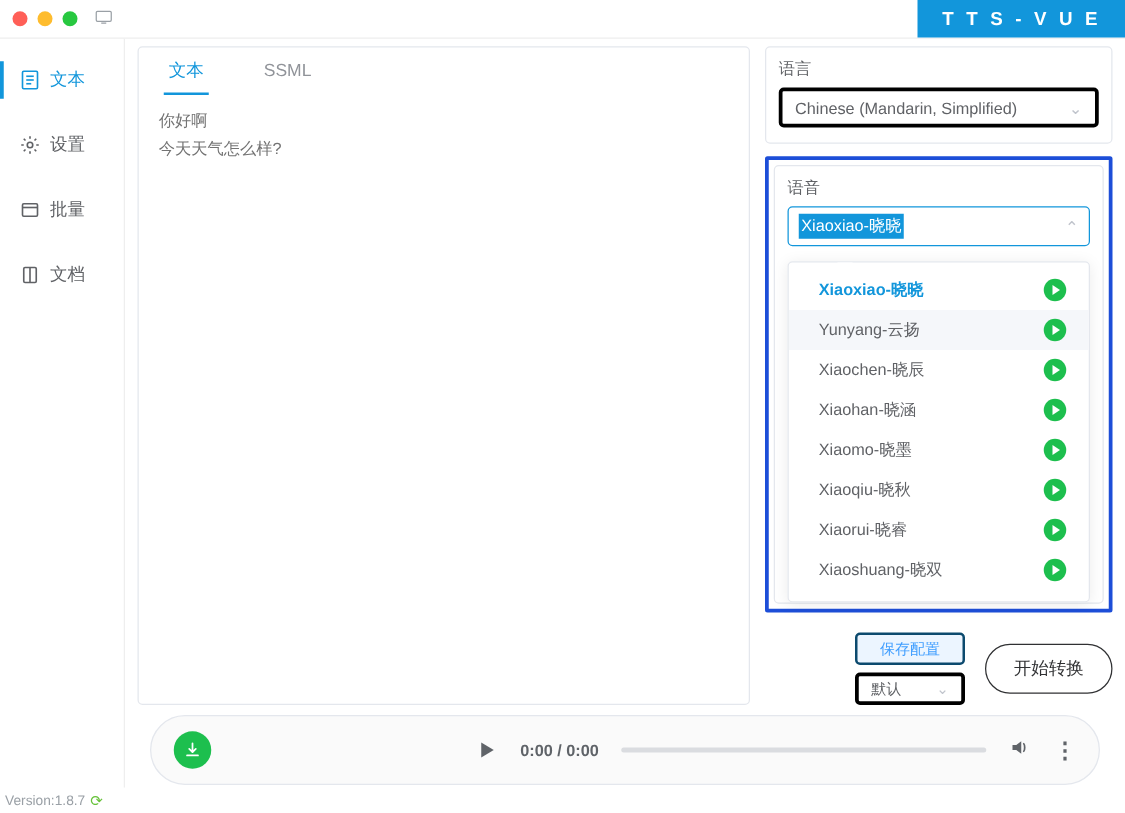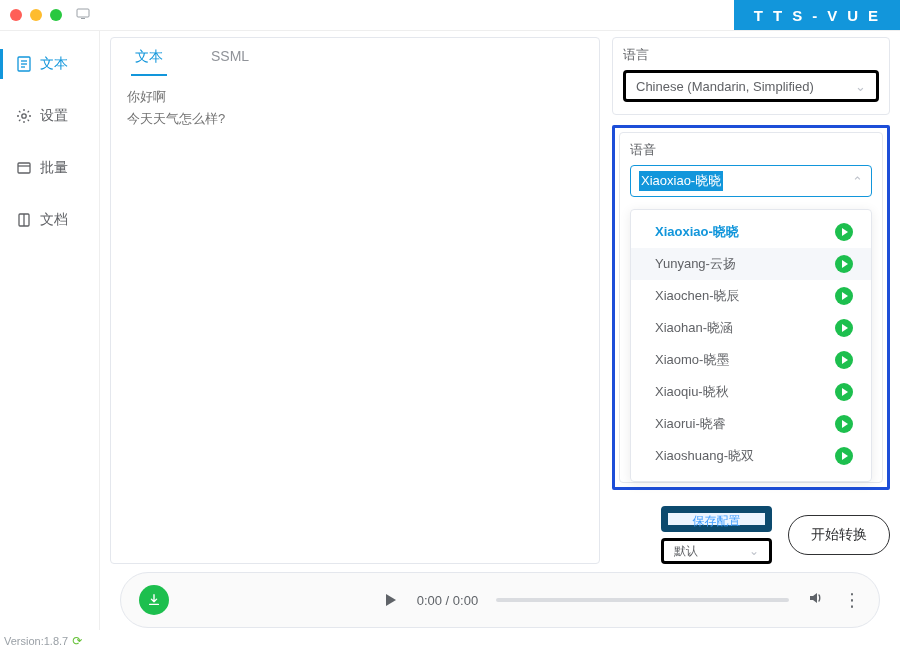--- a/index.html
+++ b/index.html
@@ -45,25 +45,25 @@
 .dd-arrow { position: absolute; top: -6px; left: 40px; width: 10px; height: 10px; background: #fff; border-left: 1px solid #e4e7ed; border-top: 1px solid #e4e7ed; transform: rotate(45deg); }
 .dd-list { overflow-y: auto; flex: 1; padding: 6px 0; }
 .dd-item { display: flex; align-items: center; justify-content: space-between; padding: 7px 18px 7px 24px; font-size: 13px; color: #606266; cursor: pointer; }
 .dd-item.selected { color: #1296db; font-weight: 600; }
 .dd-item.hover { background: #f5f7fa; }
 .play { width: 18px; height: 18px; border-radius: 50%; background: #1dbf4e; display: flex; align-items: center; justify-content: center; cursor: pointer; }
 .play::before { content: ""; border-left: 6px solid #fff; border-top: 4px solid transparent; border-bottom: 4px solid transparent; margin-left: 1px; }
 
 .bottom-controls { display: flex; align-items: center; justify-content: flex-end; gap: 16px; padding: 6px 0 0 0; }
 .cfg-col { display: flex; flex-direction: column; gap: 6px; align-items: stretch; }
-.btn-outline-blue { border: 7px solid #0c4a6e; color: #409eff; background: #ecf5ff; border-radius: 4px; height: 26px; font-size: 12px; padding: 0 14px; cursor: pointer; }
-.select.small { height: 26px; font-size: 12px; width: 111px; }
+.btn-outline-blue { border: 2px solid #0c4a6e; color: #409eff; background: #ecf5ff; border-radius: 4px; height: 26px; font-size: 12px; padding: 0 14px; cursor: pointer; }
+.select.small { height: 26px; font-size: 12px; width: 88px; }
 .btn-start { border: 1.5px solid #303133; background: #fff; border-radius: 22px; height: 40px; padding: 0 22px; font-size: 14px; color: #303133; cursor: pointer; font-weight: 500; }
 
-.player { height: 56px; border: 1px solid #e4e7ed; border-radius: 28px; margin: 0 10px 2px 10px; display: flex; align-items: center; padding: 0 18px; gap: 18px; background: #fafafa; }
+.player { height: 56px; border: 1px solid #e4e7ed; border-radius: 28px; margin: 0 10px 2px 10px; display: flex; align-items: center; padding: 0 18px; gap: 18px; background: #fafafa; font-weight: bold; }
 .dlbtn { width: 30px; height: 30px; border-radius: 50%; background: #1dbf4e; display: flex; align-items: center; justify-content: center; cursor: pointer; }
 .dlbtn svg { width: 14px; height: 14px; fill: #fff; }
 .pp { color: #5f6368; cursor: pointer; display: flex; align-items: center; }
 .time { font-size: 13px; color: #5f6368; }
 .track { flex: 1; height: 4px; background: #dadce0; border-radius: 2px; }
 .vol { color: #5f6368; cursor: pointer; }
 .more { color: #5f6368; cursor: pointer; font-size: 18px; line-height: 1; }
 
 .footer { position: absolute; left: 4px; bottom: 2px; font-size: 11px; color: #9aa0a6; display: flex; align-items: center; gap: 4px; }
 .footer .refresh { color: #67c23a; cursor: pointer; font-size: 12px; }

